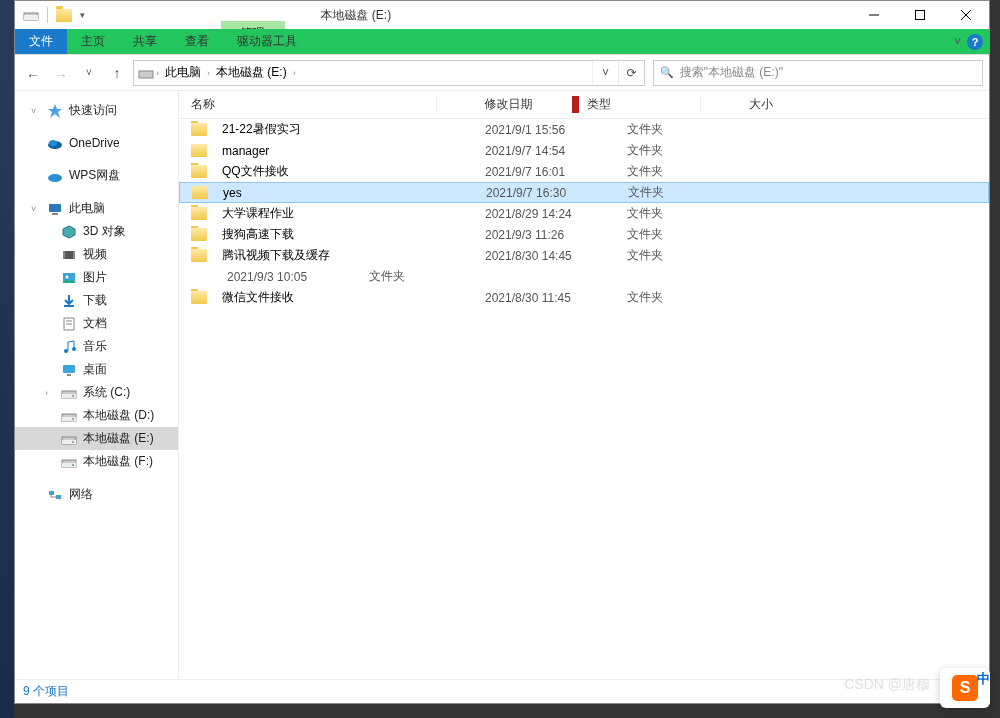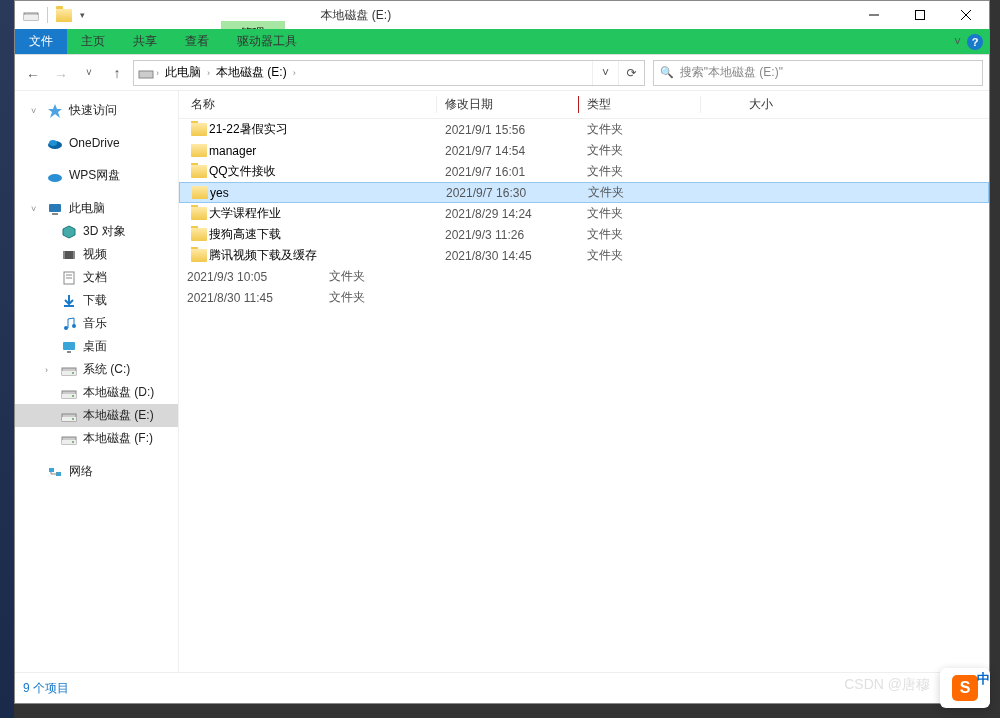--- a/index.html
+++ b/index.html
@@ -32,33 +32,33 @@
 .nav-tree { width: 164px; border-right: 1px solid #eee; overflow-y: auto; font-size: 12px; padding: 8px 0; }
 .tree-item { display: flex; align-items: center; gap: 6px; padding: 3px 6px 3px 16px; color: #222; white-space: nowrap; }
 .tree-item.l2 { padding-left: 30px; }
 .tree-item.selected { background: #d8d8d8; }
 .tree-sep { height: 10px; }
 .ico { width: 16px; height: 16px; display: flex; align-items: center; justify-content: center; font-size: 12px; }
 .tree-exp { width: 10px; color: #888; font-size: 9px; }
 .content { flex: 1; display: flex; flex-direction: column; }
 .cols { height: 28px; display: flex; align-items: center; border-bottom: 1px solid #eee; font-size: 12px; color: #333; }
 .col-name { width: 258px; padding-left: 12px; border-right: 1px solid #eee; }
-.col-date { width: 142px; padding-left: 8px; border-right: 1px solid #b91c1c; }
+.col-date { width: 142px; padding-left: 8px; border-right: 7px solid #b91c1c; text-align: center; }
 .col-type { width: 122px; padding-left: 8px; border-right: 1px solid #eee; }
 .col-size { width: 100px; padding-left: 8px; margin-left: 40px; }
 .files { flex: 1; overflow-y: auto; font-size: 12px; }
 .row { display: flex; align-items: center; height: 21px; }
 .row.selected { background: #cde8ff; border: 1px solid #92c7f2; }
-.c-name { width: 258px; padding-left: 12px; display: flex; align-items: center; gap: 2px; overflow: hidden; }
-.c-date { width: 142px; padding-left: 8px; color: #555; }
+.c-name { width: 258px; padding-left: 12px; display: flex; align-items: center; gap: 15px; overflow: hidden; }
+.c-date { width: 142px; padding-left: 8px; color: #555; margin-left: 40px; }
 .c-type { width: 122px; padding-left: 8px; color: #555; }
 .c-size { width: 100px; padding-left: 8px; }
 .folder-icon { width: 16px; height: 13px; background: linear-gradient(#ffe9a6, #f2c94c); border-radius: 1px; position: relative; }
 .folder-icon::before { content: ''; position: absolute; top: -3px; left: 0; width: 7px; height: 3px; background: #f2c94c; border-radius: 1px 1px 0 0; }
-.status { height: 31px; border-top: 1px solid #eee; display: flex; align-items: center; padding: 0 8px; font-size: 12px; color: #1979ca; }
+.status { height: 24px; border-top: 1px solid #eee; display: flex; align-items: center; padding: 0 8px; font-size: 12px; color: #1979ca; }
 .desktop-strip { position: absolute; left: 0; top: 0; width: 14px; height: 718px; background: linear-gradient(#2a3a5a, #1a2a4a); }
 .watermark { position: absolute; right: 70px; bottom: 24px; color: #ccc; font-size: 14px; opacity: 0.6; }
 .ime-badge { position: absolute; right: 10px; bottom: 10px; width: 50px; height: 40px; background: #fff; border-radius: 6px; box-shadow: 0 2px 8px rgba(0,0,0,0.2); display: flex; align-items: center; justify-content: center; }
 .ime-s { width: 26px; height: 26px; background: #ff6a00; border-radius: 5px; color: #fff; display: flex; align-items: center; justify-content: center; font-weight: bold; font-size: 16px; }
 .ime-zh { position: absolute; right: 0; bottom: 20px; color: #0066cc; font-size: 13px; font-weight: bold; }
 svg { display: block; }
 </style>
 </head>
 <body>
 
@@ -202,36 +202,47 @@
               <rect x="2" y="4" width="2" height="8" fill="#888"></rect>
               <rect x="12" y="4" width="2" height="8" fill="#888"></rect>
             </svg>
           </span>
           <span>视频</span>
         </div>
         <div class="tree-item l2">
           <span class="tree-exp"></span>
           <span class="ico">
             <svg width="16" height="16">
+              <rect x="2" y="3" width="12" height="10" fill="#3aa5d8"></rect>
+              <circle cx="6" cy="7" r="1.5" fill="#ffe"></circle>
+              <path d="M2 13l4-4 3 3 2-2 3 3H2z" fill="#2a7"></path>
+            </svg>
+          </span>
+          <span>图片</span>
+        </div>
+        <div class="tree-item l2">
+          <span class="tree-exp"></span>
+          <span class="ico">
+            <svg width="16" height="16">
+              <path d="M8 2v8M4 7l4 4 4-4" stroke="#1979ca" stroke-width="2" fill="none"></path>
+              <line x1="3" y1="13" x2="13" y2="13" stroke="#1979ca" stroke-width="2"></line>
+            </svg>
+          </span>
+          <span>下载</span>
+        </div>
+        <div class="tree-item l2">
+          <span class="tree-exp"></span>
+          <span class="ico">
+            <svg width="16" height="16">
               <rect x="3" y="2" width="10" height="12" fill="#fff" stroke="#888"></rect>
               <line x1="5" y1="5" x2="11" y2="5" stroke="#888"></line>
               <line x1="5" y1="8" x2="11" y2="8" stroke="#888"></line>
             </svg>
           </span>
           <span>文档</span>
-        </div>
-        <div class="tree-item l2">
-          <span class="tree-exp"></span>
-          <span class="ico">
-            <svg width="16" height="16">
-              <path d="M8 2v8M4 7l4 4 4-4" stroke="#1979ca" stroke-width="2" fill="none"></path>
-              <line x1="3" y1="13" x2="13" y2="13" stroke="#1979ca" stroke-width="2"></line>
-            </svg>
-          </span>
-          <span>下载</span>
         </div>
         <div class="tree-item l2">
           <span class="tree-exp"></span>
           <span class="ico">
             <svg width="16" height="16">
               <circle cx="5" cy="12" r="2" fill="#1979ca"></circle>
               <path d="M7 12V3l6-1v8" stroke="#1979ca" fill="none"></path>
               <circle cx="13" cy="10" r="2" fill="#1979ca"></circle>
             </svg>
           </span>
@@ -374,20 +385,24 @@
             <div class="c-date">2021/8/30 14:45</div>
             <div class="c-type">文件夹</div>
             <div class="c-size"></div>
           </div>
           <div class="row">
             <div class="c-date">2021/9/3 10:05</div>
             <div class="c-type">文件夹</div>
             <div class="c-size"></div>
           </div>
           <div class="row">
+            <div class="c-name">
+              <span class="folder-icon"></span>
+              <span>微信文件接收</span>
+            </div>
             <div class="c-date">2021/8/30 11:45</div>
             <div class="c-type">文件夹</div>
             <div class="c-size"></div>
           </div>
         </div>
     </div>
   </div>
 
   <div class="status">
     <span>9 个项目</span>

